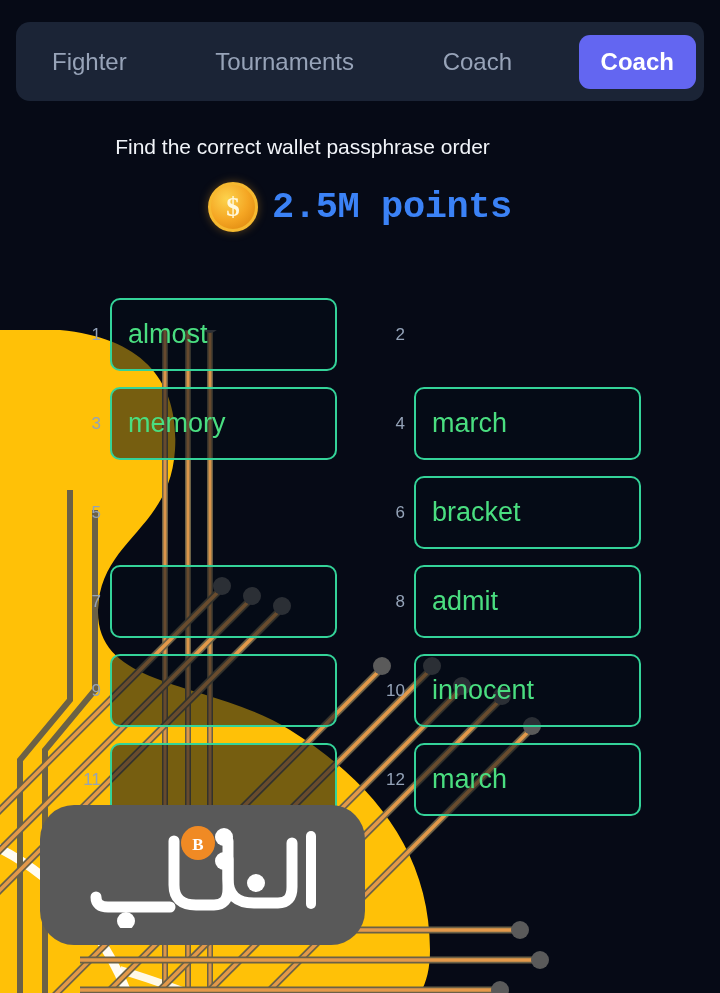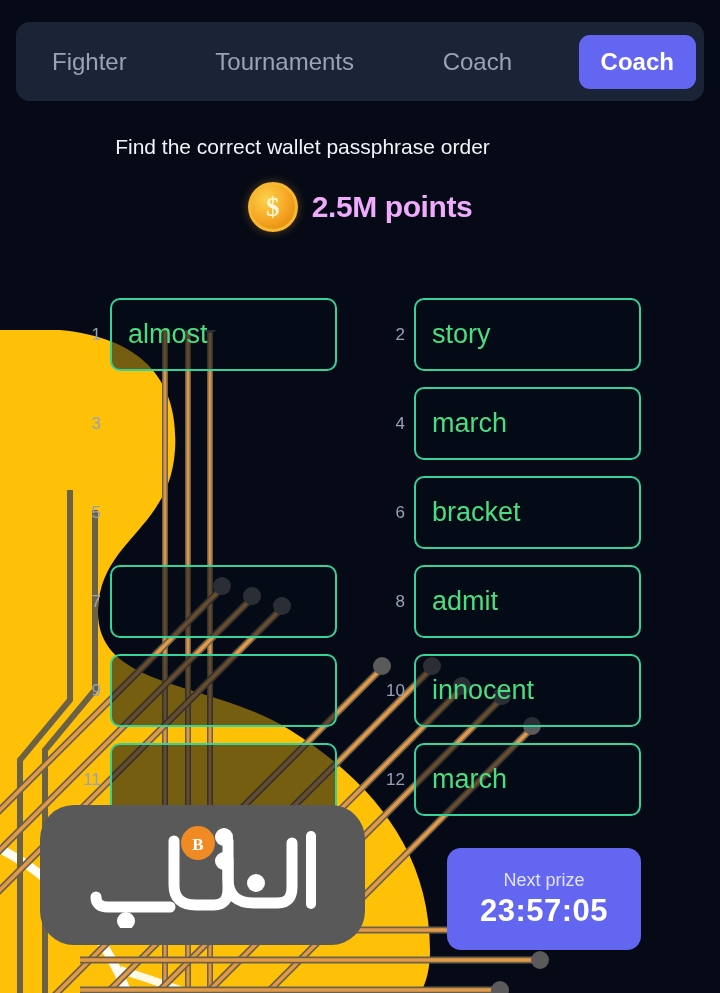--- a/index.html
+++ b/index.html
@@ -83,22 +83,23 @@
     background: radial-gradient(circle at 36% 32%, #fcd34d 0%, #f5a623 52%, #d87f09 100%);
     border: 3px solid #f6b930;
     display: flex; align-items: center; justify-content: center;
     box-shadow: 0 0 10px rgba(245,166,35,.35);
   }
   .coin span {
     font-size: 27px; font-weight: 700; color: #fff8dc;
     line-height: 1; font-family: "Liberation Serif", serif;
   }
   .prizeText {
-    font-size: 30px; font-weight: 700; color: #f0abfc;
+    font-size: 37px; font-weight: 700; color: #3b82f6;
     letter-spacing: -0.4px;
+    font-family: Liberation Mono, monospace;
   }
 
   
   .grid {
     position: absolute;
     left: 0; top: 298px;
     width: 720px;
     display: grid;
     grid-template-columns: 1fr 1fr;
     column-gap: 46px;
@@ -271,27 +272,27 @@
 
     <div class="cell">
       <span class="cellNum">1</span>
       <div class="slot">
         <span class="slotWord">almost</span>
       </div>
     </div>
 
     <div class="cell">
       <span class="cellNum">2</span>
-      <div class="slot">
-        <span class="slotWord">story</span>
-      </div>
     </div>
 
     <div class="cell">
       <span class="cellNum">3</span>
+      <div class="slot">
+        <span class="slotWord">memory</span>
+      </div>
     </div>
 
     <div class="cell">
       <span class="cellNum">4</span>
       <div class="slot">
         <span class="slotWord">march</span>
       </div>
     </div>
 
     <div class="cell">
@@ -342,24 +343,20 @@
 
     <div class="cell">
       <span class="cellNum">12</span>
       <div class="slot">
         <span class="slotWord">march</span>
       </div>
     </div>
 
   </div>
 
-  <div class="nextprize">
-    <div class="lbl">Next prize</div>
-    <div class="time">23:57:05</div>
-  </div>
 
   <div class="logo">
     <svg width="250" height="105" viewBox="0 0 250 105" aria-hidden="true">
 
       <rect x="228" y="8" width="10" height="78" rx="5" fill="#ffffff"></rect>
 
       <path d="M150 18 L150 56 Q150 80 176 80 L200 80 Q214 80 214 64 L214 20" fill="none" stroke="#ffffff" stroke-width="11" stroke-linecap="round"></path>
       <circle cx="178" cy="60" r="9" fill="#ffffff"></circle>
 
       <path d="M96 18 L96 62 Q96 82 118 82 L136 82 Q150 82 150 66 L150 36" fill="none" stroke="#ffffff" stroke-width="11" stroke-linecap="round"></path>

